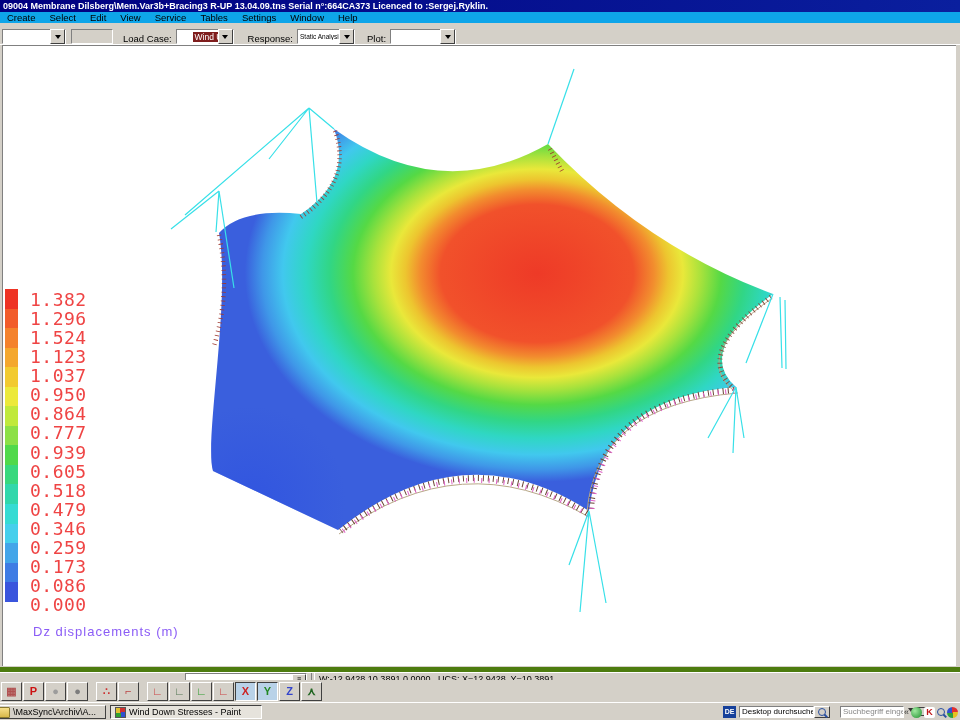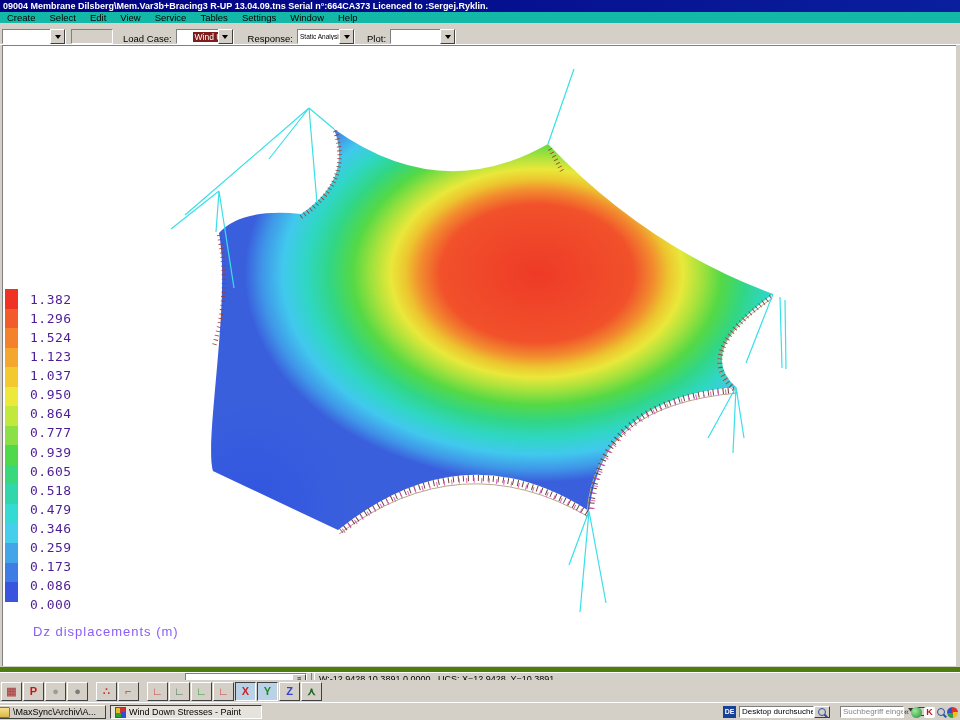--- a/index.html
+++ b/index.html
@@ -5,21 +5,21 @@
   html,body{margin:0;padding:0;}
   body{width:960px;height:720px;overflow:hidden;background:#d4d0c8;
        font-family:"Liberation Sans",sans-serif;position:relative;}
   
   .titlebar{position:absolute;left:0;top:0;width:960px;height:12px;
     background:linear-gradient(90deg,#000080,#0a1f9e);color:#fff;
     font-size:9px;font-weight:bold;line-height:12px;padding-left:3px;
     white-space:nowrap;overflow:hidden;box-sizing:border-box;}
   
   .menubar{position:absolute;left:0;top:12px;width:960px;height:11px;
-    background:#14b8a6;display:flex;align-items:center;font-size:9.5px;color:#000;}
+    background:#0ea5e9;display:flex;align-items:center;font-size:9.5px;color:#000;}
   .menubar .mi{padding:0 7px;cursor:default;}
   
   .toolbar{position:absolute;left:0;top:23px;width:960px;height:21px;
     background:#d4d0c8;display:flex;align-items:flex-end;font-size:9.5px;color:#000;
     border-bottom:1px solid #fff;}
   .combo{height:15px;background:#fff;border:1px solid;border-color:#808080 #fff #fff #808080;
     display:flex;align-items:center;box-sizing:border-box;}
   .combo .ct{flex:1;padding:0 2px;white-space:nowrap;overflow:hidden;font-size:8.5px;}
   .combo .ct.sel{background:#7f1d1d;color:#fff;margin-left:16px;}
   .combo .cb{width:13px;height:13px;background:#d4d0c8;border:1px solid;
@@ -28,21 +28,21 @@
   .inset-panel{height:15px;background:#d4d0c8;border:1px solid;border-color:#808080 #fff #fff #808080;box-sizing:border-box;}
   .tlabel{margin-left:10px;margin-right:4px;white-space:nowrap;}
   
   .canvas{position:absolute;left:2px;top:45px;width:954px;height:621px;background:#fff;
     border-top:1px solid #808080;border-left:1px solid #808080;box-sizing:border-box;}
   .canvas svg{position:absolute;left:0;top:0;}
   .legend-bar{position:absolute;left:2px;top:243px;width:13px;}
   .legend-bar .band{width:13px;height:19.56px;}
   .legend-vals{position:absolute;left:27px;top:244px;width:70px;}
   .legval{height:19.07px;line-height:19.07px;font-family:"DejaVu Sans Mono",monospace;
-    font-size:13px;color:#4c1d95;letter-spacing:.5px;}
+    font-size:18px;color:#ef4444;letter-spacing:.5px;}
   .plot-caption{position:absolute;left:30px;top:578px;font-family:Liberation Sans, sans-serif;
     font-size:13px;color:#8b5cf6;letter-spacing:1px;}
   
   .statusrow{position:absolute;left:0;top:667px;width:960px;height:13px;background:#d4d0c8;
     border-top:5px solid #4d7c0f;box-shadow:inset 0 1px 0 #fff;font-size:9px;color:#000;}
   .cmdfield{position:absolute;left:185px;top:1px;width:122px;height:11px;background:#fff;
     border:1px solid;border-color:#808080 #fff #fff #808080;box-sizing:border-box;}
   .cmdbtn{position:absolute;right:0;top:0;width:12px;height:9px;background:#d4d0c8;
     border:1px solid;border-color:#fff #404040 #404040 #fff;font-size:7px;line-height:8px;text-align:center;}
   .statussep{position:absolute;left:311px;top:1px;width:2px;height:11px;

